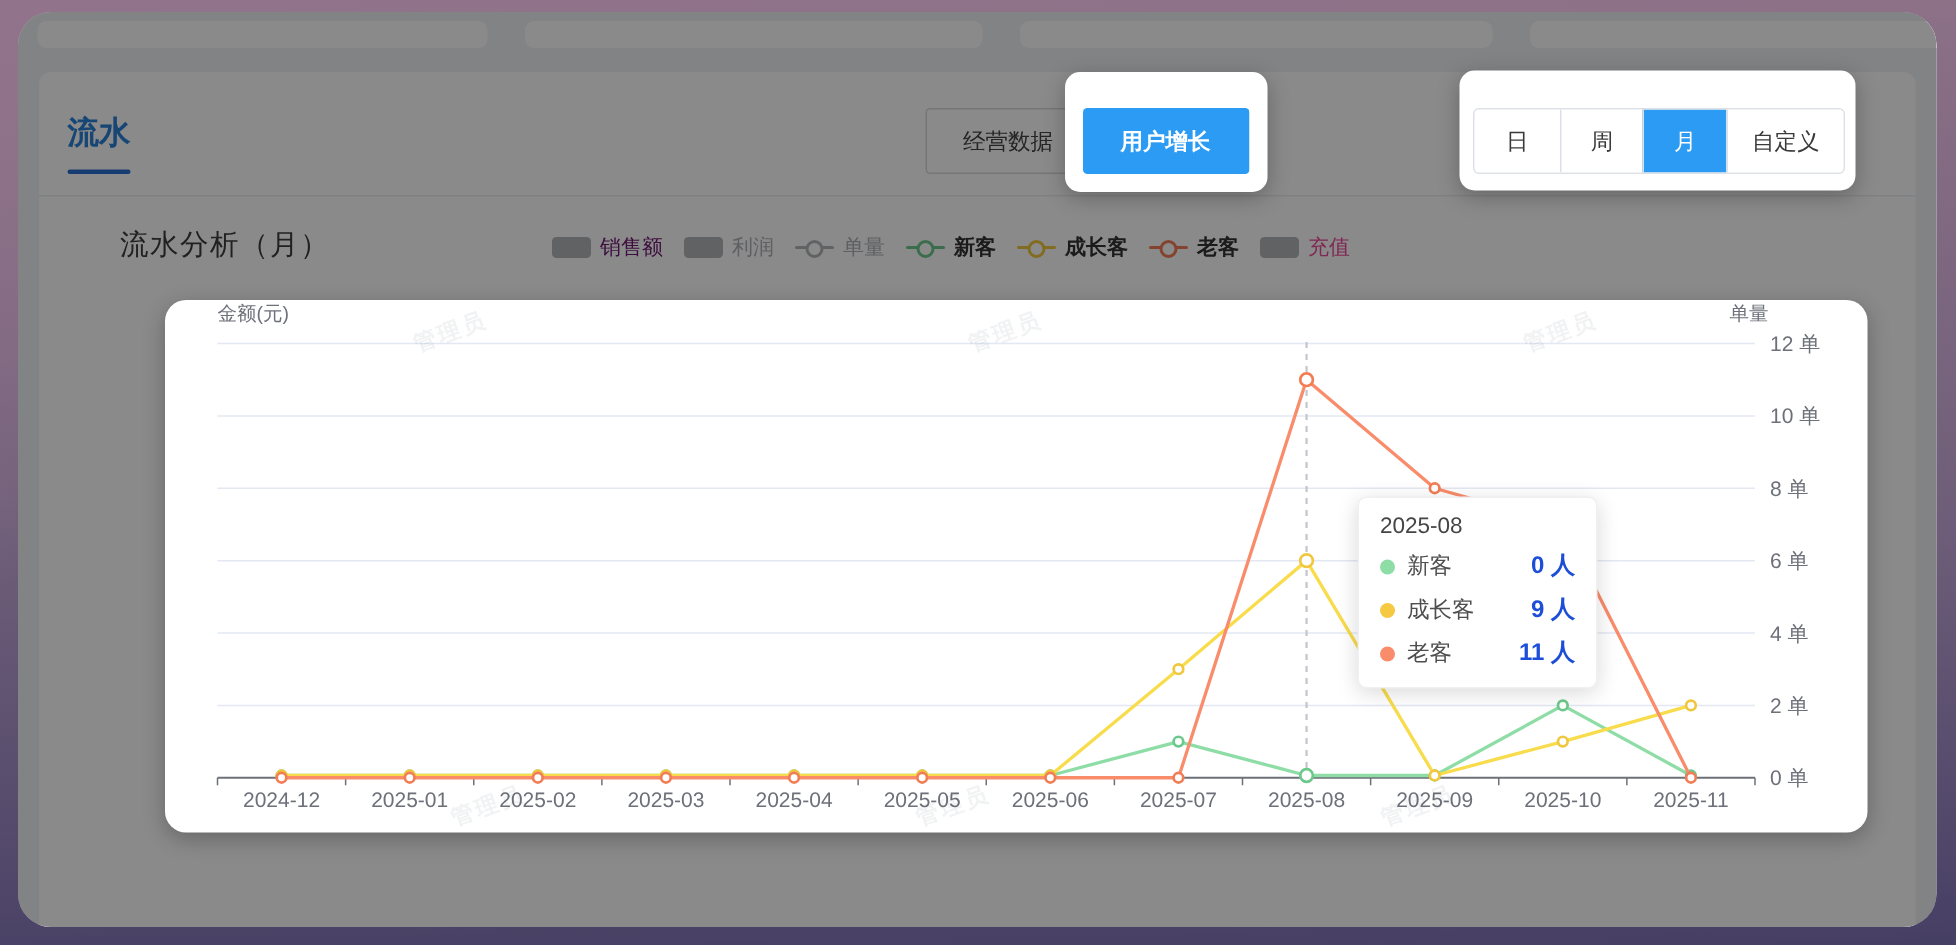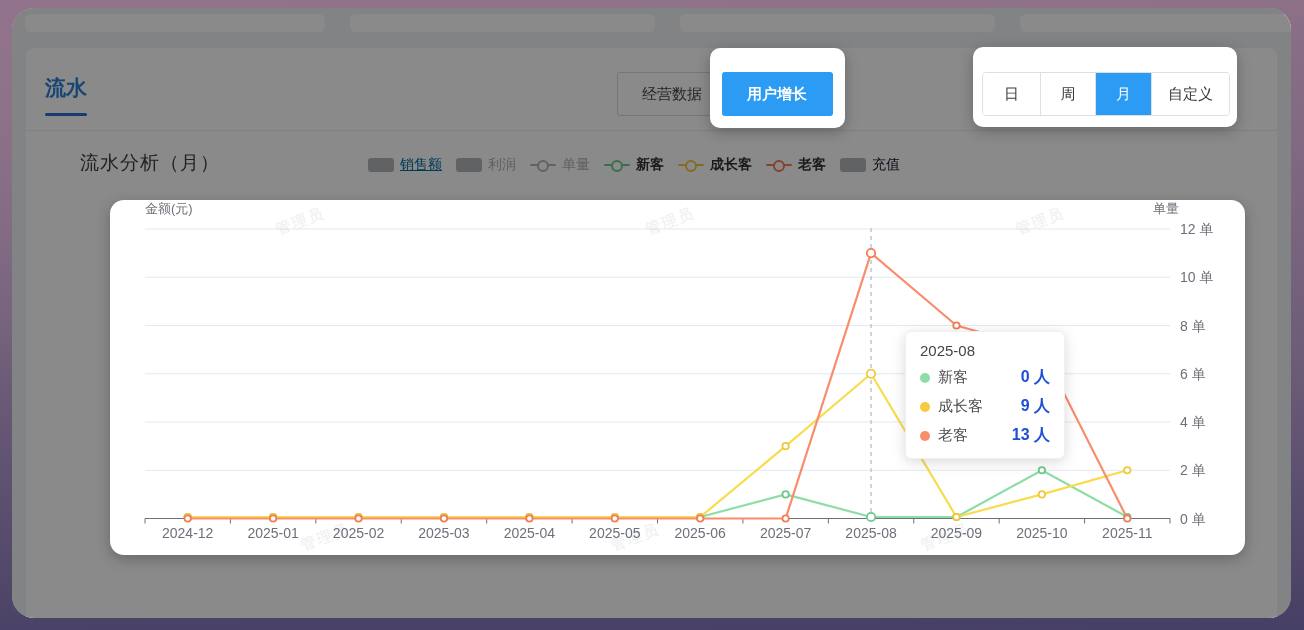--- a/index.html
+++ b/index.html
@@ -60,21 +60,21 @@
       </div>
 
     <div class="panel">
       <div class="tab">流水</div>
       <div class="tab-underline"></div>
       <div class="divider"></div>
       <div class="section-title">流水分析（月）</div>
       <div class="legend-row">
           <div class="legend-item">
             <span class="legend-rect" style="background: rgb(180, 182, 186);"></span>
-            <span style="color: #0369a1; text-decoration: underline;">销售额</span>
+            <span style="color: #701a75;">销售额</span>
           </div>
           <div class="legend-item">
             <span class="legend-rect" style="background: rgb(180, 182, 186);"></span>
             <span style="color: rgb(176, 178, 182); text-align: center;">利润</span>
           </div>
           <div class="legend-item">
             <span class="legend-line">
               <span class="bar" style="background: rgb(180, 182, 186);"></span>
               <span class="ring" style="border-color: rgb(180, 182, 186);"></span>
             </span>
@@ -96,21 +96,21 @@
           </div>
           <div class="legend-item">
             <span class="legend-line">
               <span class="bar" style="background: rgb(242, 125, 85);"></span>
               <span class="ring" style="border-color: rgb(242, 125, 85);"></span>
             </span>
             <span style="color: rgb(51, 51, 51); font-weight: 700;">老客</span>
           </div>
           <div class="legend-item">
             <span class="legend-rect" style="background: rgb(180, 182, 186);"></span>
-            <span style="color: #0f172a;">充值</span>
+            <span style="color: #ec4899;">充值</span>
           </div>
         </div>
       <div class="btn-group">
           <div class="g-btn" style="width: 110px;">经营数据</div>
           <div class="g-btn active" style="width: 111px;">用户增长</div>
         </div>
     </div>
 
     <div class="overlay"></div>
 
@@ -222,21 +222,21 @@
               <span class="tt-value">0 人</span>
             </div>
             <div class="tt-row">
               <span class="tt-dot" style="background: rgb(245, 201, 66);"></span>
               <span class="tt-label">成长客</span>
               <span class="tt-value">9 人</span>
             </div>
             <div class="tt-row">
               <span class="tt-dot" style="background: rgb(249, 140, 107);"></span>
               <span class="tt-label">老客</span>
-              <span class="tt-value">13 人</span>
+              <span class="tt-value">11 人</span>
             </div>
           </div>
       </div>
       <div id="wm-layer">
           <span class="watermark" style="left: 165px; top: 12px;">管理员</span>
           <span class="watermark" style="left: 535px; top: 12px;">管理员</span>
           <span class="watermark" style="left: 905px; top: 12px;">管理员</span>
           <span class="watermark" style="left: 190px; top: 328px;">管理员</span>
           <span class="watermark" style="left: 500px; top: 328px;">管理员</span>
           <span class="watermark" style="left: 810px; top: 328px;">管理员</span>

